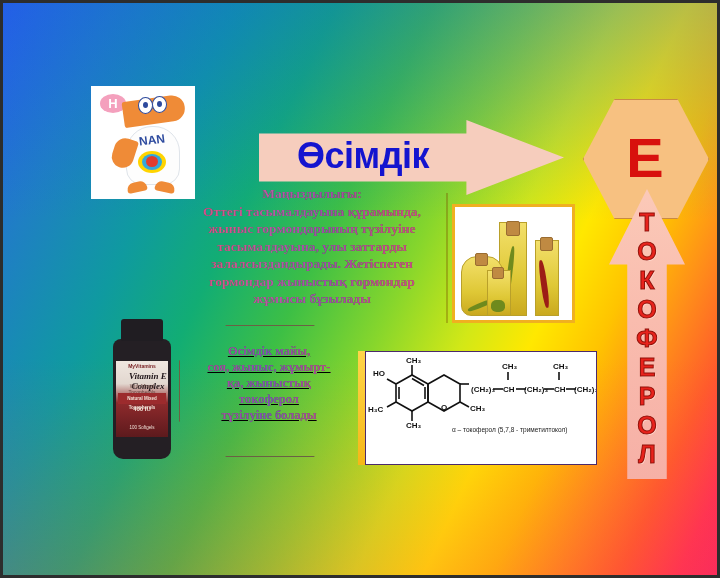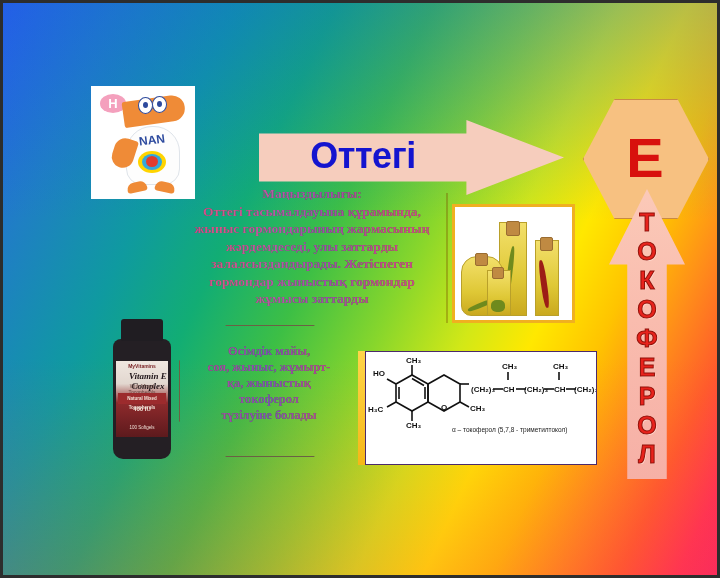--- a/index.html
+++ b/index.html
@@ -145,20 +145,21 @@
   
   #sources-oct{
     left:176px;top:322px;width:180px;height:130px;
     border:1px solid #6b6144;
     -webkit-clip-path:polygon(26% 0,74% 0,100% 27%,100% 73%,74% 100%,26% 100%,0 73%,0 27%);
     clip-path:polygon(26% 0,74% 0,100% 27%,100% 73%,74% 100%,26% 100%,0 73%,0 27%);
   }
   #sources-text{
     left:176px;top:340px;width:180px;text-align:center;
     font:bold 12.5px/16px "Liberation Serif",serif;
+    text-decoration:underline;
   }
   #sources-text .ln{
     display:block;
     background:linear-gradient(90deg,#b84a8f 0%,#9c4fa8 30%,#7e51b4 50%,#a84b97 72%,#c2487f 100%);
     -webkit-background-clip:text;background-clip:text;color:transparent;
     filter:drop-shadow(.6px .6px 0 rgba(40,20,40,.5));
   }
 
   
   #oil-frame{left:449px;top:201px;width:123px;height:119px;background:#ffffff;border:3px solid #f0b020;box-sizing:border-box;}
@@ -198,46 +199,46 @@
     <div class="wing"></div>
     <div class="nan-word">NAN</div>
     <div class="ring r1"></div>
     <div class="ring r2"></div>
     <div class="ring r3"></div>
     <div class="foot l"></div>
     <div class="foot r"></div>
   </div>
 
   <div class="lay" id="darumen-arrow"></div>
-  <div class="lay" id="darumen-label">Оттегі</div>
+  <div class="lay" id="darumen-label">Өсімдік</div>
 
   <div class="lay" id="e-hex"></div>
   <div class="lay" id="e-letter">E</div>
 
   <div class="lay" id="toko-arrow"></div>
   <div class="lay" id="toko-letters">
     <span>Т</span>
     <span>О</span>
     <span>К</span>
     <span>О</span>
     <span>Ф</span>
     <span>Е</span>
     <span>Р</span>
     <span>О</span>
     <span>Л</span>
   </div>
 
   <div class="lay" id="importance">
     <span class="ln">Маңыздылығы:</span>
     <span class="ln">Оттегі тасымалдауына құрамында,</span>
-    <span class="ln">жыныс гормондарының жармасының</span>
-    <span class="ln">жәрдемдеседі, улы заттарды</span>
+    <span class="ln">жыныс гормондарының түзілуіне</span>
+    <span class="ln">тасымалдауына, улы заттарды</span>
     <span class="ln">залалсыздандырады. Жетіспеген</span>
     <span class="ln">гормондар жыныстық гормондар</span>
-    <span class="ln">жұмысы заттарды</span>
+    <span class="ln">жұмысы бұзылады</span>
   </div>
 
   <div class="lay" id="rule-v"></div>
 
   <div class="lay" id="bottle-pic">
     <div class="jar"></div>
     <div class="cap"></div>
     <div class="lbl"></div>
     <div class="brand">MyVitamins</div>
     <div class="name">Vitamin E Complex</div>

